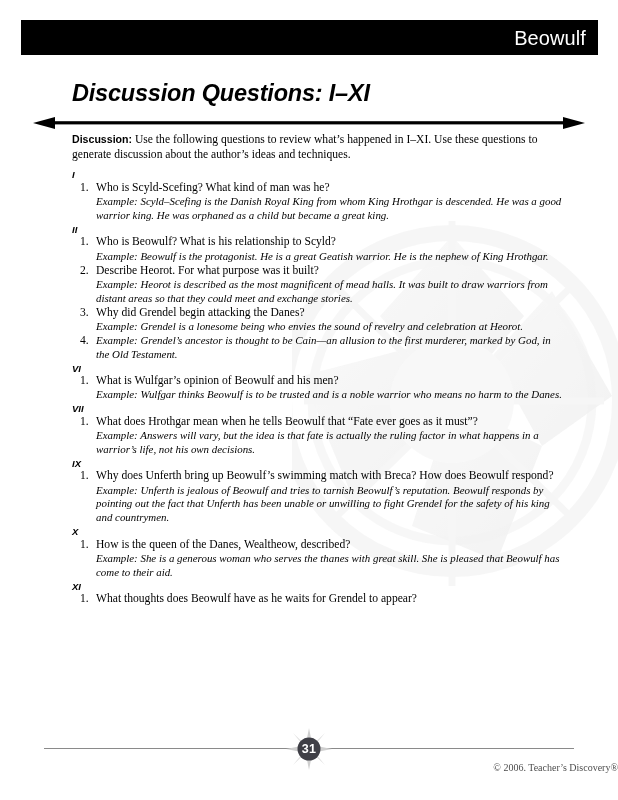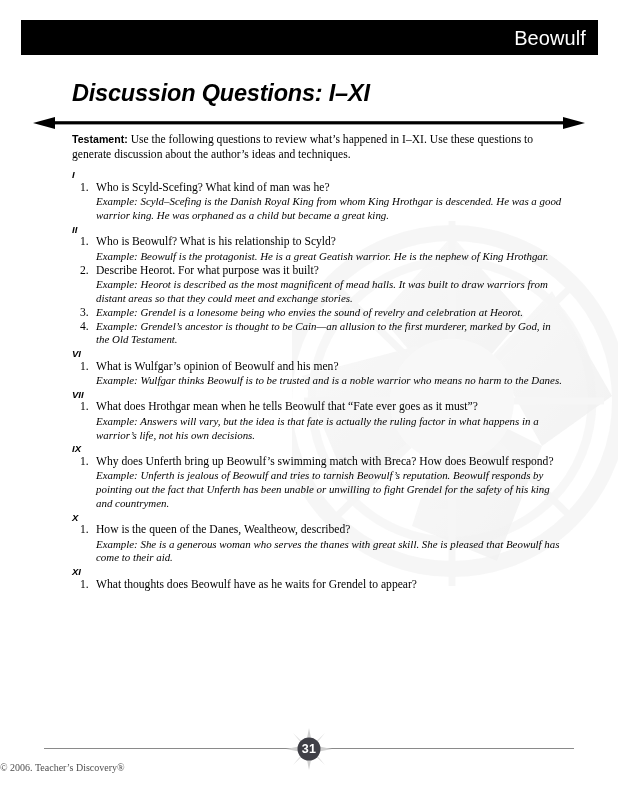--- a/index.html
+++ b/index.html
@@ -174,21 +174,21 @@
     font-weight: bold;
     font-size: 12.5px;
     letter-spacing: 0.2px;
     text-align: center;
   }
   #copyright {
     position: absolute;
     top: 762px;
     left: 0;
     width: 618px;
-    text-align: left;
+    text-align: right;
     font-size: 10px;
     color: #4d4d4d;
     font-family: "Liberation Serif", "DejaVu Serif", serif;
   }
 </style>
 </head>
 <body>
 
 <div id="page">
 
@@ -224,21 +224,21 @@
 
   <svg id="arrow-rule" viewBox="0 0 552 14" xmlns="http://www.w3.org/2000/svg" aria-hidden="true">
     <polygon points="0,7 22,1 22,13" fill="#000"></polygon>
     <polygon points="552,7 530,1 530,13" fill="#000"></polygon>
     <rect x="20" y="5.2" width="512" height="3.2" fill="#000"></rect>
   </svg>
 
   <div id="content">
 
     <p class="directions">
-      <span class="dir-label">Testament:</span><span> Use the following questions to review what’s happened in I–XI. Use these questions to generate discussion about the author’s ideas and techniques.</span>
+      <span class="dir-label">Discussion:</span><span> Use the following questions to review what’s happened in I–XI. Use these questions to generate discussion about the author’s ideas and techniques.</span>
     </p>
 
     <div id="sections-host">
         <div class="section">
           <div class="section-marker">I</div>
           <ul class="qlist">
             <li class="qitem">
               <span class="qnum">1.</span>
               <div class="qtext">Who is Scyld-Scefing? What kind of man was he?</div>
               <div class="answer">Example: Scyld–Scefing is the Danish Royal King from whom King Hrothgar is descended. He was a good warrior king. He was orphaned as a child but became a great king.</div>
@@ -253,20 +253,21 @@
               <div class="qtext">Who is Beowulf? What is his relationship to Scyld?</div>
               <div class="answer">Example: Beowulf is the protagonist. He is a great Geatish warrior. He is the nephew of King Hrothgar.</div>
             </li>
             <li class="qitem">
               <span class="qnum">2.</span>
               <div class="qtext">Describe Heorot. For what purpose was it built?</div>
               <div class="answer">Example: Heorot is described as the most magnificent of mead halls. It was built to draw warriors from distant areas so that they could meet and exchange stories.</div>
             </li>
             <li class="qitem">
               <span class="qnum">3.</span>
+              <div class="qtext">Why did Grendel begin attacking the Danes?</div>
               <div class="answer">Example: Grendel is a lonesome being who envies the sound of revelry and celebration at Heorot.</div>
             </li>
             <li class="qitem">
               <span class="qnum">4.</span>
               <div class="answer">Example: Grendel’s ancestor is thought to be Cain—an allusion to the first murderer, marked by God, in the Old Testament.</div>
             </li>
           </ul>
         </div>
         <div class="section">
           <div class="section-marker">VI</div>

